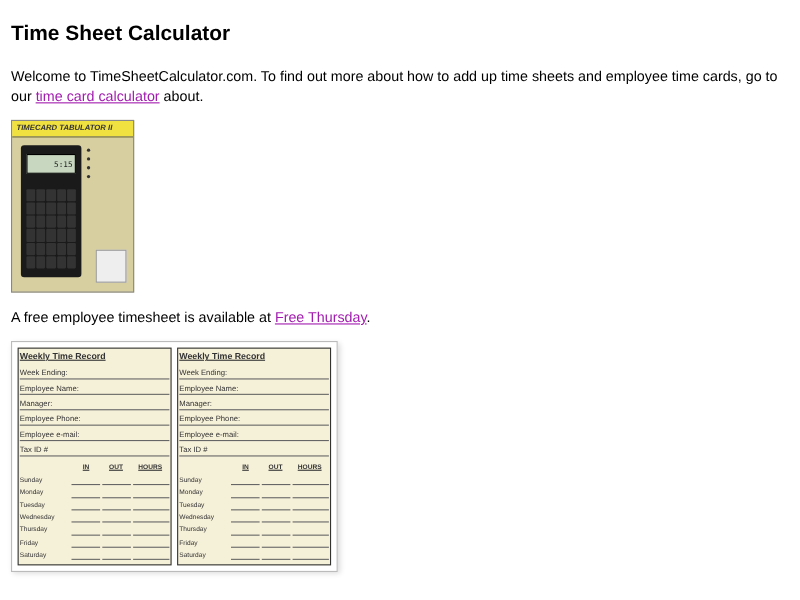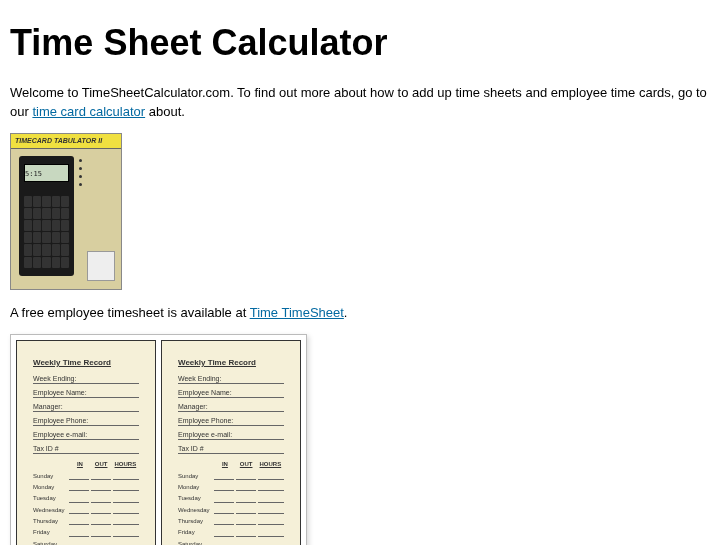--- a/index.html
+++ b/index.html
@@ -5,29 +5,29 @@
     body {
       font-family: Arial, Helvetica, sans-serif;
       margin: 0;
       padding: 10px;
       color: #000;
       background: #fff;
       font-size: 13px;
       line-height: 1.4;
     }
     h1 {
-      font-size: 36px;
+      font-size: 19px;
       font-weight: bold;
       margin: 8px 0 16px 0;
     }
     p {
       margin: 0 0 12px 0;
     }
     a {
-      color: #0369a1;
+      color: #a21caf;
       text-decoration: underline;
     }
     .calculator-img {
       width: 110px;
       height: 155px;
       background: #d8cfa0;
       border: 1px solid #888;
       position: relative;
       overflow: hidden;
       margin-bottom: 14px;
@@ -52,20 +52,21 @@
     }
     .calc-screen {
       position: absolute;
       top: 8px;
       left: 5px;
       width: 45px;
       height: 18px;
       background: #c8d8c0;
       border: 1px solid #000;
       font-size: 7px;
+      text-align: right;
       line-height: 18px;
       padding-right: 2px;
       box-sizing: border-box;
       font-family: monospace;
       color: #222;
     }
     .calc-keys {
       position: absolute;
       top: 40px;
       left: 5px;
@@ -117,21 +118,21 @@
       border: 1px solid #bbb;
       padding: 5px;
       display: flex;
       gap: 5px;
       box-shadow: 2px 2px 5px rgba(0,0,0,0.15);
     }
     .timesheet-col {
       flex: 1;
       background: #f5f0d8;
       border: 1px solid #333;
-      padding: 16px;
+      padding: 1px;
       font-size: 7px;
       color: #333;
     }
     .ts-title {
       font-weight: bold;
       text-decoration: underline;
       font-size: 8px;
       margin-bottom: 6px;
     }
     .ts-field {
@@ -229,21 +230,21 @@
       </div>
     <div class="calc-bullet">
         <div class="calc-dot"></div>
         <div></div>
       </div>
   </div>
   <div class="calc-inset"></div>
 </div>
 
 <p>
-  <span>A free employee timesheet is available at </span><a href="#">Time TimeSheet</a><span>.</span>
+  <span>A free employee timesheet is available at </span><a href="#">Free Thursday</a><span>.</span>
 </p>
 
 <div class="timesheet-img">
   <div class="timesheet-col">
       <div class="ts-title">Weekly Time Record</div>
       <div class="ts-field">Week Ending:</div>
       <div class="ts-field">Employee Name:</div>
       <div class="ts-field">Manager:</div>
       <div class="ts-field">Employee Phone:</div>
       <div class="ts-field">Employee e-mail:</div>

